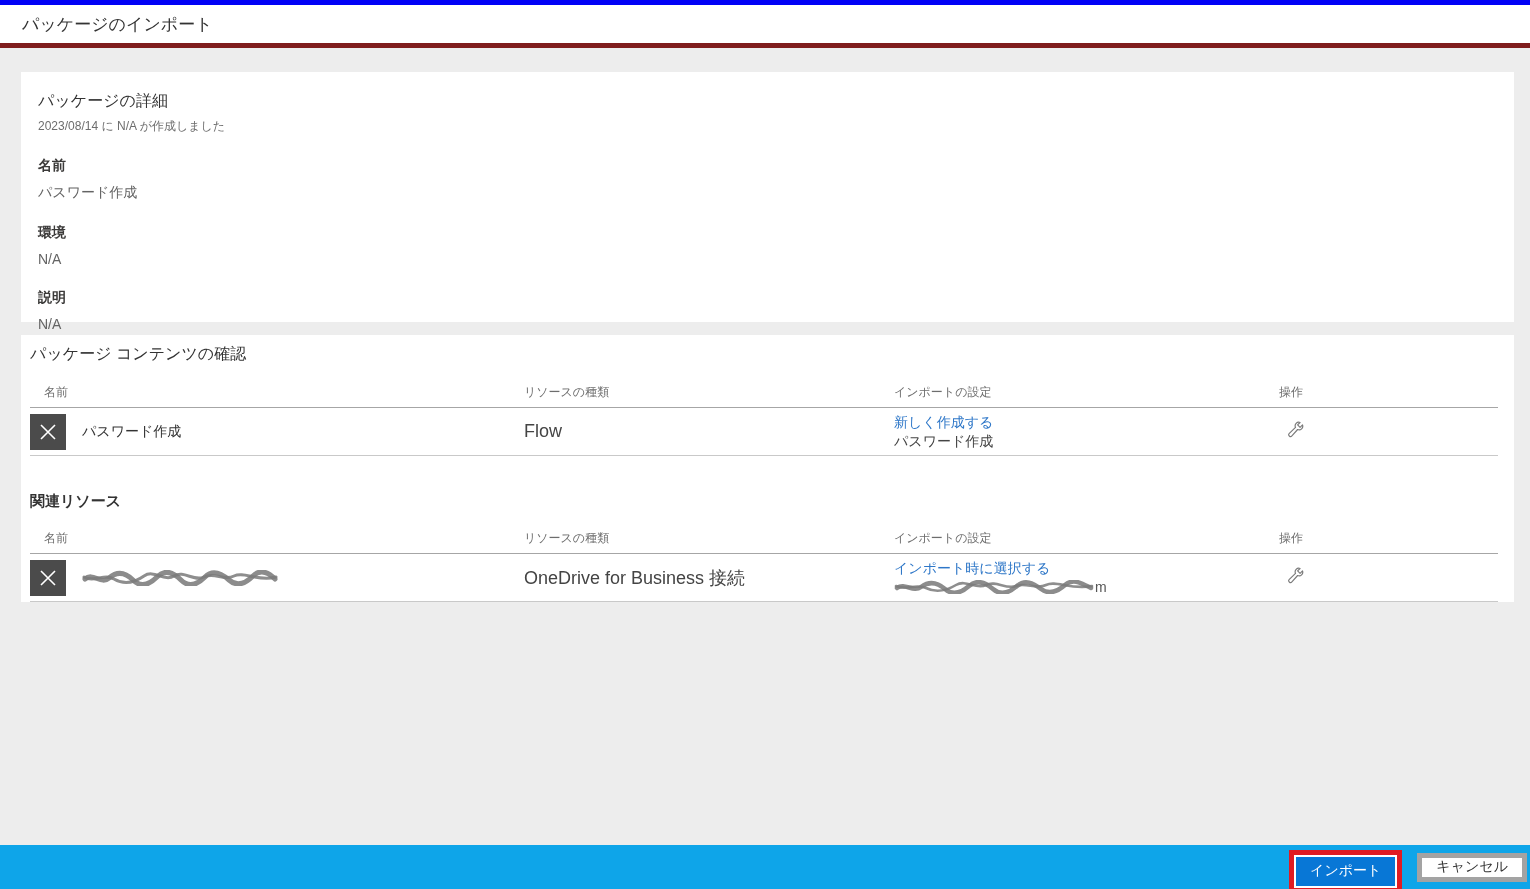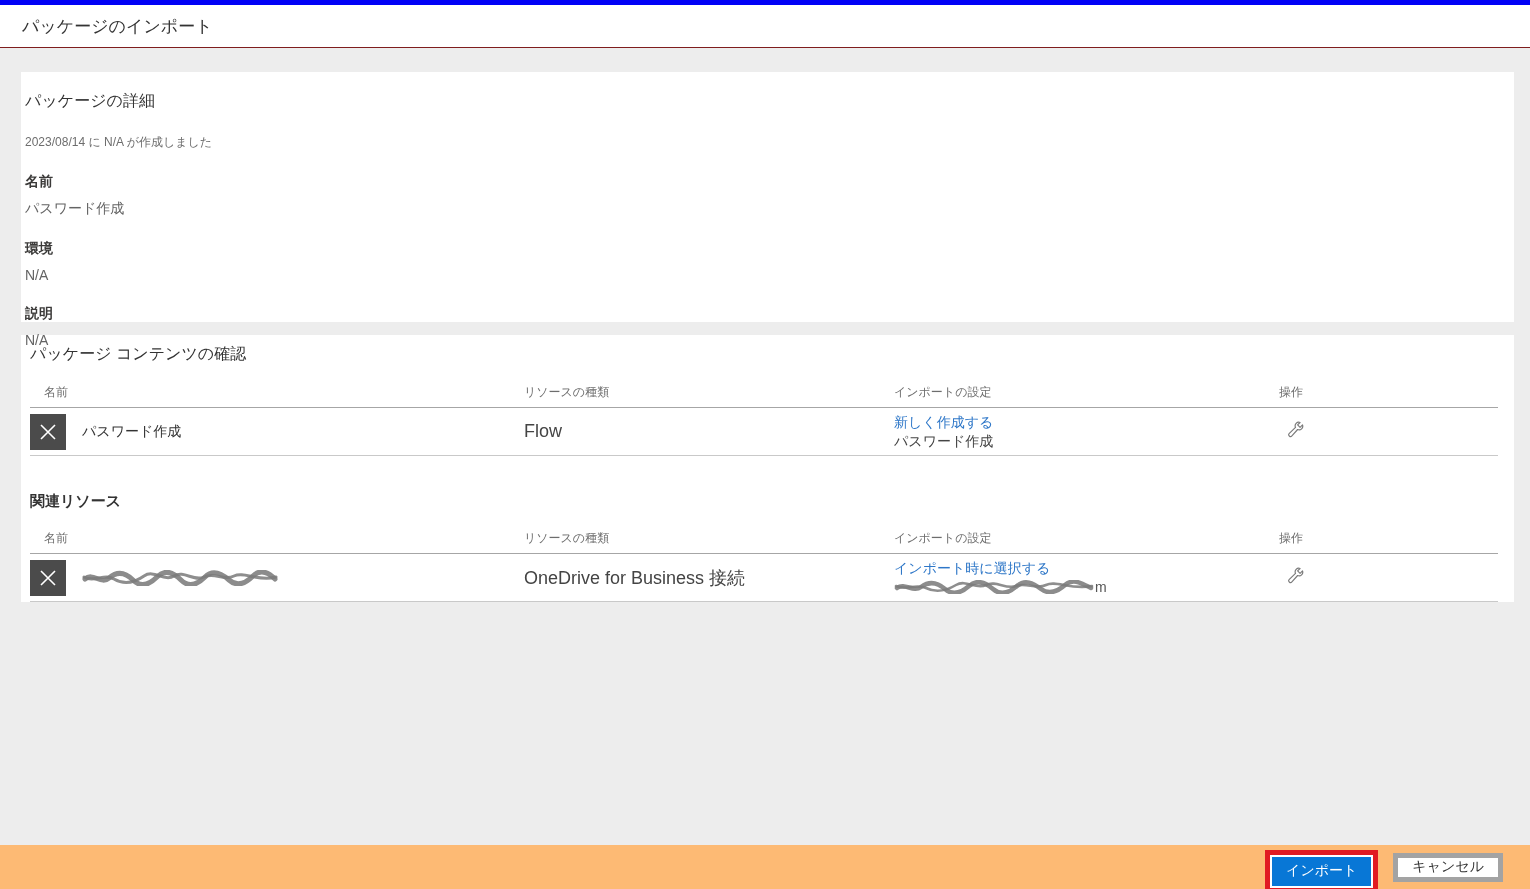--- a/index.html
+++ b/index.html
@@ -4,29 +4,29 @@
 <style>
   * { box-sizing: border-box; }
   html,body { margin:0; padding:0; }
   body {
     width:1530px; height:889px;
     font-family:"Liberation Sans","DejaVu Sans",sans-serif;
     background:#ffffff; color:#333; overflow:hidden;
   }
   .topbar { height:5px; background:#0101f6; }
   .pageheader {
-    height:43px; background:#fff; border-bottom:1px solid #7f1d1d;
+    height:43px; background:#fff; border-bottom:5px solid #7f1d1d;
     display:flex; align-items:center; padding-left:22px;
   }
   .pageheader .title { font-size:17px; color:#333; }
   .content { height:797px; background:#ededed; padding:24px 16px 0 21px; }
   .card { background:#fff; }
-  .card-details { height:250px; padding:19px 4px; margin-bottom:13px; }
+  .card-details { height:250px; padding:19px 17px; margin-bottom:13px; }
   .card-details h2 { margin:0; font-size:16px; font-weight:400; color:#333; }
-  .meta { margin-top:22px; font-size:12px; color:#6d6d6d; }
+  .meta { margin-top:6px; font-size:12px; color:#6d6d6d; }
   .field { margin-top:22px; }
   .field .flabel { font-size:14px; font-weight:600; color:#3b3a39; }
   .field .fvalue { margin-top:9px; font-size:14px; color:#646464; }
   .card-contents { height:267px; padding:9px 16px 0 9px; }
   .card-contents h2 { margin:0; font-size:16px; font-weight:400; color:#333; }
   .subtitle { margin-top:13px; font-size:12px; color:#6d6d6d; }
   .tbl { margin-top:19px; }
   .tbl-head {
     display:grid; grid-template-columns:494px 370px 375px 1fr;
     font-size:12px; color:#6d6d6d; padding-bottom:6px;
@@ -49,22 +49,22 @@
   .setuplink { color:#2e77c8; text-decoration:none; cursor:pointer; display:inline-block; }
   .setupval { color:#444; margin-top:1px; }
   .wrench-btn {
     background:none; border:none; padding:0; margin-left:18px; cursor:pointer;
     line-height:0;
   }
   .related-heading { margin:36px 0 0 0; font-size:15px; font-weight:700; color:#333; }
   .scribble { display:inline-block; vertical-align:middle; line-height:0; }
   .redacted-line { display:flex; align-items:center; gap:1px; color:#555; font-size:14px; }
   .footer {
-    height:44px; background:#fdba74; display:flex; align-items:center;
-    justify-content:flex-end; gap:15px; padding-right:27px;
+    height:44px; background:#0ea5e9; display:flex; align-items:center;
+    justify-content:flex-end; gap:15px; padding-right:3px;
   }
   .annotation-box {
     border:5px solid #e11b22; background:#fff; padding:2px; line-height:0;
     margin-top:8px;
   }
   .btn {
     height:29px; min-width:97px; font-size:14px; display:inline-flex;
     align-items:center; justify-content:center; cursor:pointer;
     font-family:"Liberation Sans","DejaVu Sans",sans-serif; padding:0 14px;
   }

